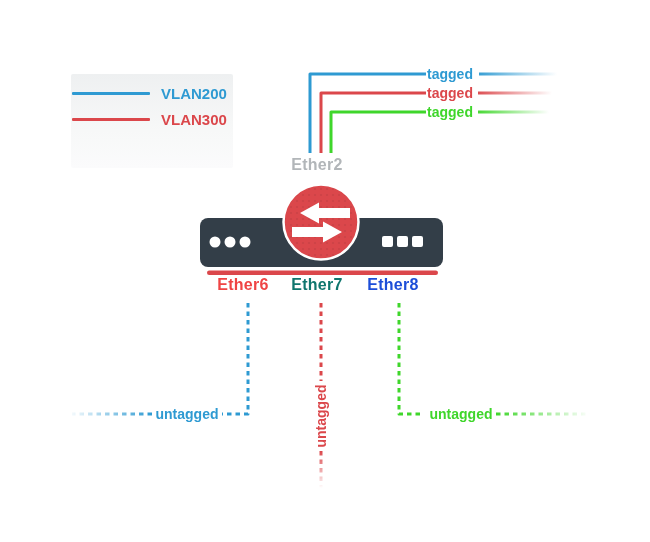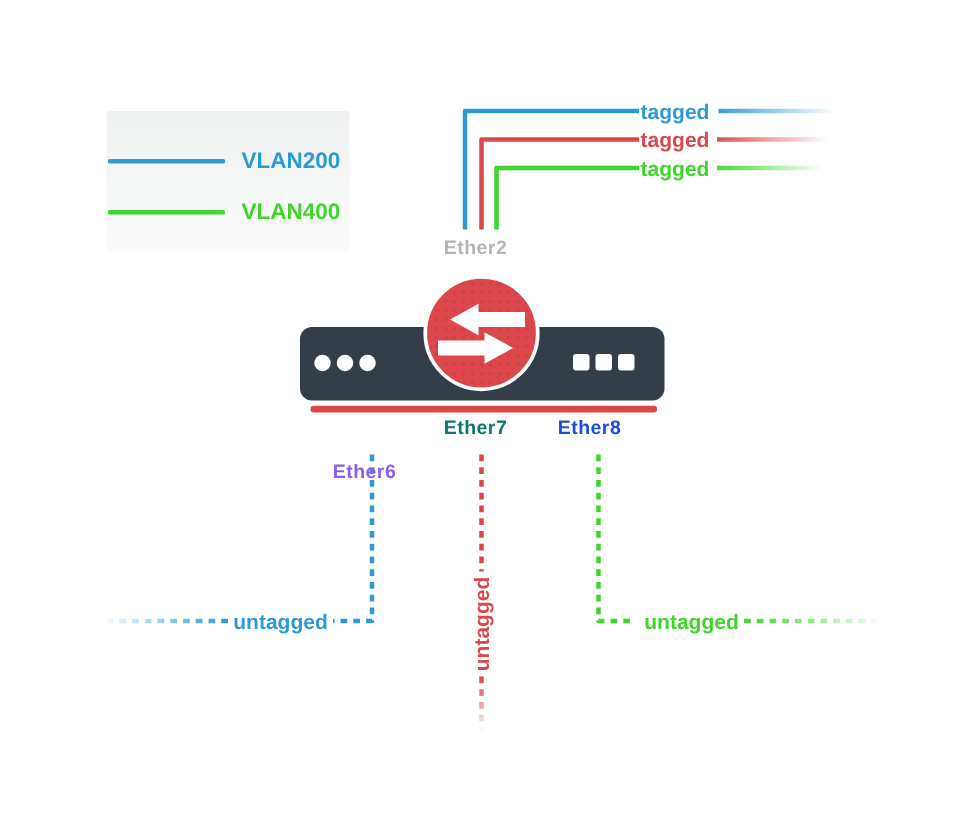--- a/index.html
+++ b/index.html
@@ -10,21 +10,21 @@
   svg.layer{position:absolute;left:0;top:0;}
   .ln{fill:none;stroke-width:3px;}
   .rnd{stroke-linejoin:round;stroke-linecap:butt;}
   .dash{stroke-dasharray:4.5 4;}
   .lbl{
     position:absolute;font-weight:700;white-space:nowrap;
     transform:translate(-50%,-50%);line-height:1;
   }
   .lbl.v{transform:translate(-50%,-50%) rotate(-90deg);}
   .sz14{font-size:14px;}
-  .sz16{font-size:13px;letter-spacing:.3px;}
+  .sz16{font-size:16px;letter-spacing:.3px;}
   .legend{
     position:absolute;left:71px;top:74px;width:162px;height:94px;
     background:linear-gradient(180deg,#eef0f1 0%,#f7f8f8 60%,#fbfbfc 100%);
     border-radius:2px;
   }
   .legend-row{position:absolute;left:1px;height:20px;display:flex;align-items:center;}
   .legend-line{display:inline-block;width:78px;height:3px;border-radius:1px;flex:none;}
   .legend-label{margin-left:11px;font-weight:700;font-size:15px;}
 </style>
 </head>
@@ -94,36 +94,36 @@
     <line class="ln dash" x1="152" y1="414" x2="72" y2="414" stroke="url(#gBlueLeft)"></line>
 
     <path class="ln dash" d="M321 303 V381" stroke="#DB474B"></path>
     <line class="ln dash" x1="321" y1="451" x2="321" y2="488" stroke="url(#gRedDown)"></line>
 
     <path class="ln rnd dash" d="M399 303 V414 H424" stroke="#3FD62B"></path>
     <line class="ln dash" x1="496" y1="414" x2="590" y2="414" stroke="url(#gGreenRight)"></line>
   </svg>
 
   <div class="legend">
-    <div class="legend-row" style="top:23px">
+    <div class="legend-row" style="top:9px">
       <span class="legend-line" style="background: rgb(46, 154, 210);"></span>
       <span class="legend-label" style="color: rgb(46, 154, 210);">VLAN200</span>
     </div>
-    <div class="legend-row" style="top:57px">
-      <span class="legend-line" style="background: rgb(63, 214, 43);"></span>
-      <span class="legend-label" style="color: rgb(63, 214, 43);">VLAN400</span>
+    <div class="legend-row" style="top:35px">
+      <span class="legend-line" style="background: rgb(219, 71, 75);"></span>
+      <span class="legend-label" style="color: rgb(219, 71, 75);">VLAN300</span>
     </div>
   </div>
 
   <div class="lbl sz14" style="left: 450px; top: 74px; color: rgb(46, 154, 210);">tagged</div>
   <div class="lbl sz14" style="left: 450px; top: 93px; color: rgb(219, 71, 75);">tagged</div>
   <div class="lbl sz14" style="left: 450px; top: 112px; color: rgb(63, 214, 43);">tagged</div>
 
   <div class="lbl sz16" style="left: 317px; top: 165px; color: rgb(178, 182, 185);">Ether2</div>
-  <div class="lbl sz16" style="left: 243px; top: 285px; color: #8b5cf6; margin-top: 29px;">Ether6</div>
+  <div class="lbl sz16" style="left: 243px; top: 285px; color: #ef4444;">Ether6</div>
   <div class="lbl sz16" style="left: 317px; top: 285px; color: #0f766e;">Ether7</div>
   <div class="lbl sz16" style="left: 393px; top: 285px; color: #1d4ed8;">Ether8</div>
 
   <div class="lbl sz14" style="left: 187px; top: 414px; color: rgb(46, 154, 210);">untagged</div>
   <div class="lbl sz14 v" style="left: 321px; top: 416px; color: rgb(219, 71, 75);">untagged</div>
   <div class="lbl sz14" style="left: 461px; top: 414px; color: rgb(63, 214, 43);">untagged</div>
 
 </div>
 
 </body></html>

